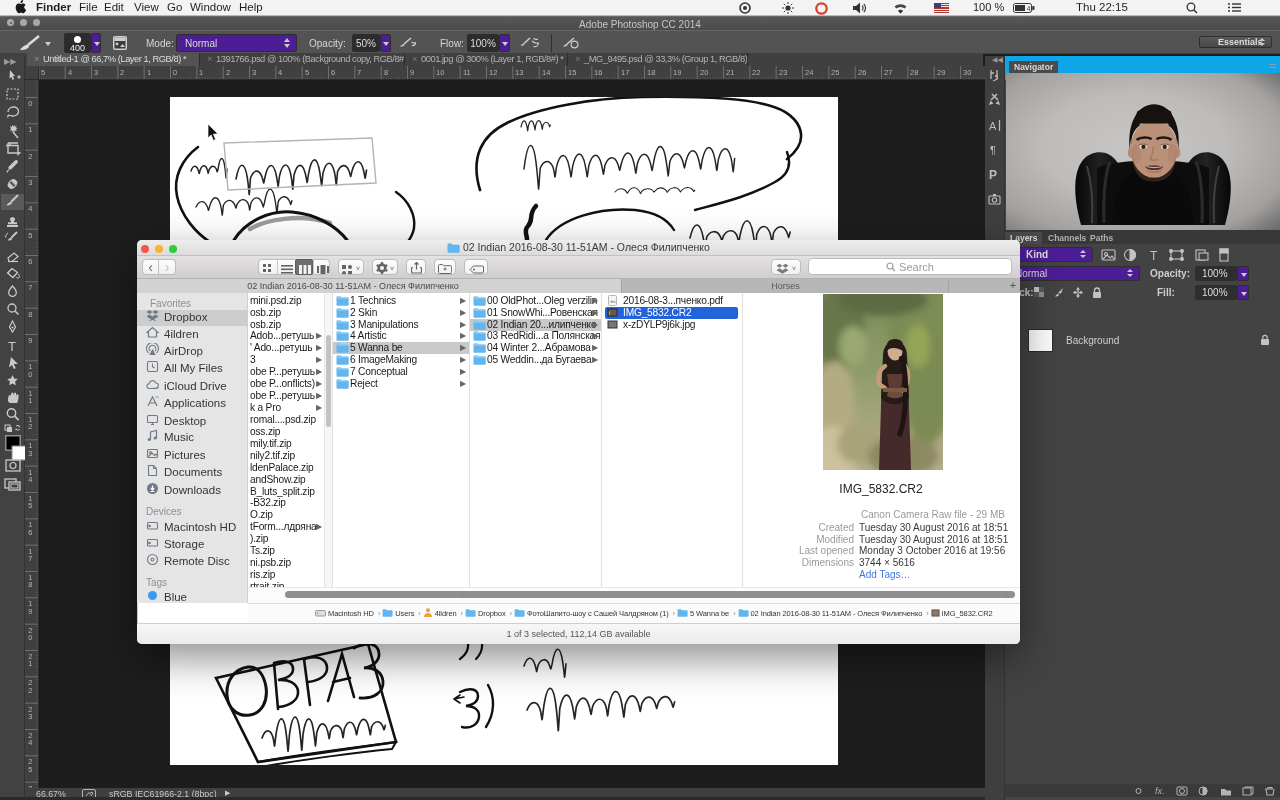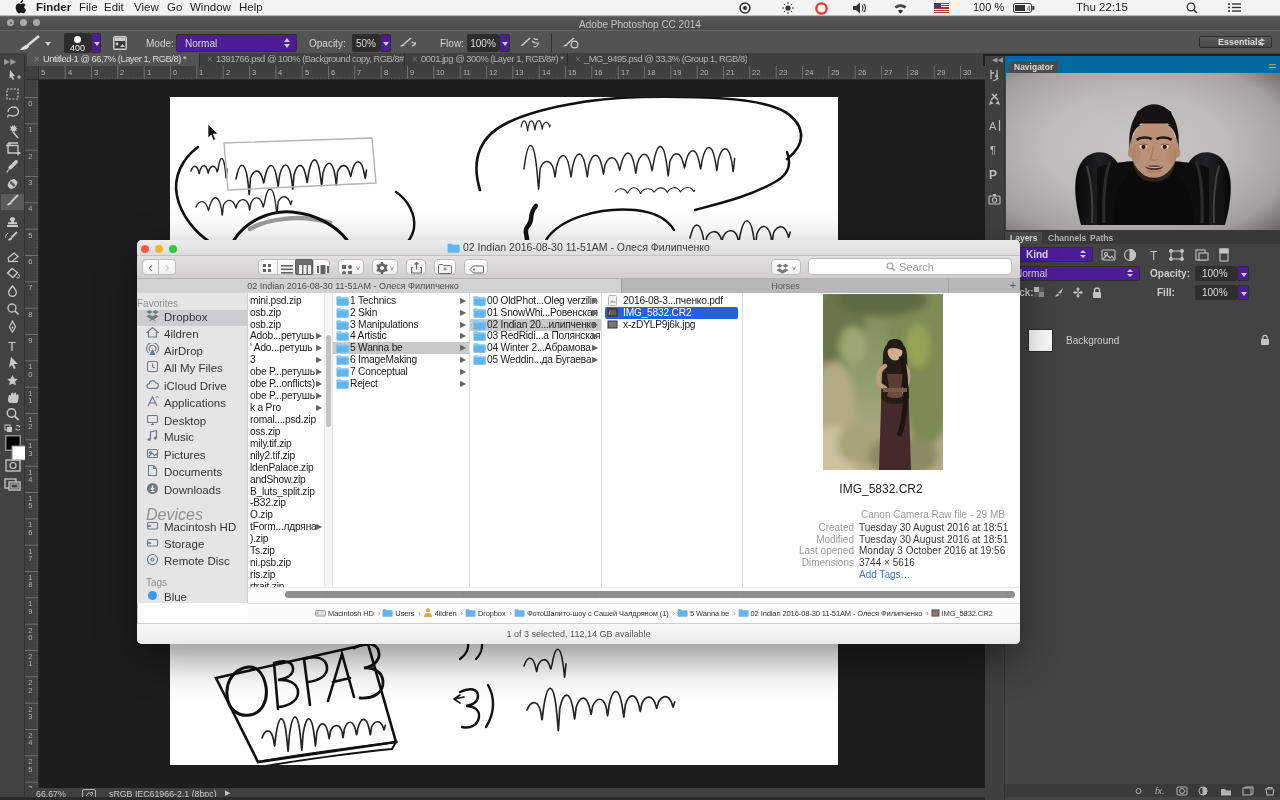--- a/index.html
+++ b/index.html
@@ -22,21 +22,21 @@
   
   #tools { left:0; top:56px; width:25px; height:744px; background:#424242; border-right:1px solid #333; }
   #canvasbg { left:39px; top:80px; width:946px; height:708px; background:#1d1d1d; }
   #paper { left:170px; top:97px; width:668px; height:668px; background:#fff; }
   
   #psstatus { left:25px; top:788px; width:960px; height:12px; background:#3f3f3f; color:#c9c9c9; font-size:9px; }
   #botstrip { left:0; top:797px; width:1280px; height:3px; background:#2a2a2a; }
   
   #rightbg { left:985px; top:56px; width:295px; height:744px; background:#454545; }
   #iconstrip { left:985px; top:56px; width:20px; height:744px; background:#3f3f3f; border-right:1px solid #333; }
-  #navtabbar { left:1005px; top:56px; width:275px; height:24px; background:#0369a1; }
+  #navtabbar { left:1005px; top:56px; width:275px; height:24px; background:#0ea5e9; }
   .ptab { position:absolute; font-size:8.5px; font-weight:bold; color:#dadada; background:#4a4a4a; height:12px; line-height:12px; padding:0 5px; }
   #video { left:1006px; top:73px; width:274px; height:157px; overflow:hidden; }
   #layersbar { left:1005px; top:230px; width:275px; height:14px; background:#383838; }
   #layerspanel { left:1005px; top:244px; width:275px; height:540px; background:#434343; color:#cecece; font-size:10px; }
   #lfooter { left:1005px; top:784px; width:275px; height:13px; background:#3a3a3a; }
   
   #finder { left:137px; top:240px; width:883px; height:404px; border-radius:5px; box-shadow:0 14px 40px rgba(0,0,0,.45); background:#fff; outline:1px solid rgba(0,0,0,0.22); outline-offset:-1px; }
   #ftitle { position:absolute; left:0; top:0; width:883px; height:16px; background:linear-gradient(#ededed,#dcdcdc); border-radius:5px 5px 0 0; border-bottom:1px solid #c2c2c2; }
   #ftoolbar { position:absolute; left:0; top:16px; width:883px; height:23px; background:linear-gradient(#e3e1e1,#d0cecf); border-bottom:1px solid #b2b2b2; }
   #ftabbar { position:absolute; left:0; top:39px; width:883px; height:14px; background:#b9b9b9; font-size:9px; color:#4a4a4a; }
@@ -744,21 +744,21 @@
         <div style="margin-top:1.5px; width:432px; text-align:center;">02 Indian 2016-08-30 11-51AM - Олеся  Филипченко</div>
       </div>
 <div class="abs" style="left:486px; top:0; width:383px; height:14px; background:#b7b7b7;"></div>
       <div class="abs" style="left:486px; top:0; width:326px; height:14px; border-right:1px solid #a5a5a5;">
         <div style="margin-top:1.5px; text-align:center; color:#5a5a5a;">Horses</div>
       </div>
 <div class="abs" style="left:869px; top:0; width:14px; height:14px; background:#b7b7b7; color:#555; text-align:center; line-height:13px; font-size:11px;">+</div>
     </div>
   <div id="fbody">
       <div id="fsidebar">
-        <div class="abs" style="left:0; top:5px; font-size:10px; color:#8f8f8f;">Favorites</div>
+        <div class="abs" style="left:13px; top:5px; font-size:10px; color:#8f8f8f;">Favorites</div>
         <div class="abs" style="left:0; top:17px; width:111px; height:16px; background:#cdccce;">
           <svg width="13" height="13" viewBox="0 0 13 13" style="position:absolute; left:9px; top:-1px;">
             <path d="M3.5 1 6.5 3 3.5 5 .5 3zM9.5 1l3 2-3 2-3-2zM3.5 5.4l3 2 3-2 3 2-6 3.8-6-3.8zM6.5 10.6l-3 1.9v-1l3-1.9 3 1.9v1z" fill="#6e7a87"></path>
           </svg>
           <span class="abs" style="left:27px; top:1px;">Dropbox</span>
         </div>
         <div class="abs" style="left:0; top:34px; width:111px; height:16px; ">
           <svg width="13" height="13" viewBox="0 0 13 13" style="position:absolute; left:9px; top:-1px;">
             <path d="M1 6.5 6.5 1.5 12 6.5h-1.5V11h-8V6.5z" fill="none" stroke="#6e7a87" stroke-width="1.2"></path>
           </svg>
@@ -831,21 +831,21 @@
           </svg>
           <span class="abs" style="left:27px; top:1px;">Documents</span>
         </div>
         <div class="abs" style="left:0; top:190px; width:111px; height:16px; ">
           <svg width="13" height="13" viewBox="0 0 13 13" style="position:absolute; left:9px; top:-1px;">
             <circle cx="6.5" cy="6.5" r="5.5" fill="#6e7a87"></circle>
             <path d="M6.5 3.5v4M4.8 6l1.7 2 1.7-2M4.5 9.5h4" stroke="#fff" stroke-width="1.2" fill="none"></path>
           </svg>
           <span class="abs" style="left:27px; top:1px;">Downloads</span>
         </div>
-        <div class="abs" style="left:9px; top:213px; font-size:16px; color:#8f8f8f;font-style:italic;">Devices</div>
+        <div class="abs" style="left:9px; top:213px; font-size:10px; color:#8f8f8f;">Devices</div>
         <div class="abs" style="left:0; top:227px; width:111px; height:16px; ">
           <svg width="13" height="13" viewBox="0 0 13 13" style="position:absolute; left:9px; top:-1px;">
             <g fill="none" stroke="#6e7a87" stroke-width="1.1">
               <rect x="1.5" y="3.5" width="10" height="6.5" rx="1"></rect>
               <circle cx="3.5" cy="7" r="0.8" fill="#6e7a87"></circle>
             </g>
           </svg>
           <span class="abs" style="left:27px; top:1px;">Macintosh HD</span>
         </div>
         <div class="abs" style="left:0; top:244px; width:111px; height:16px; ">

